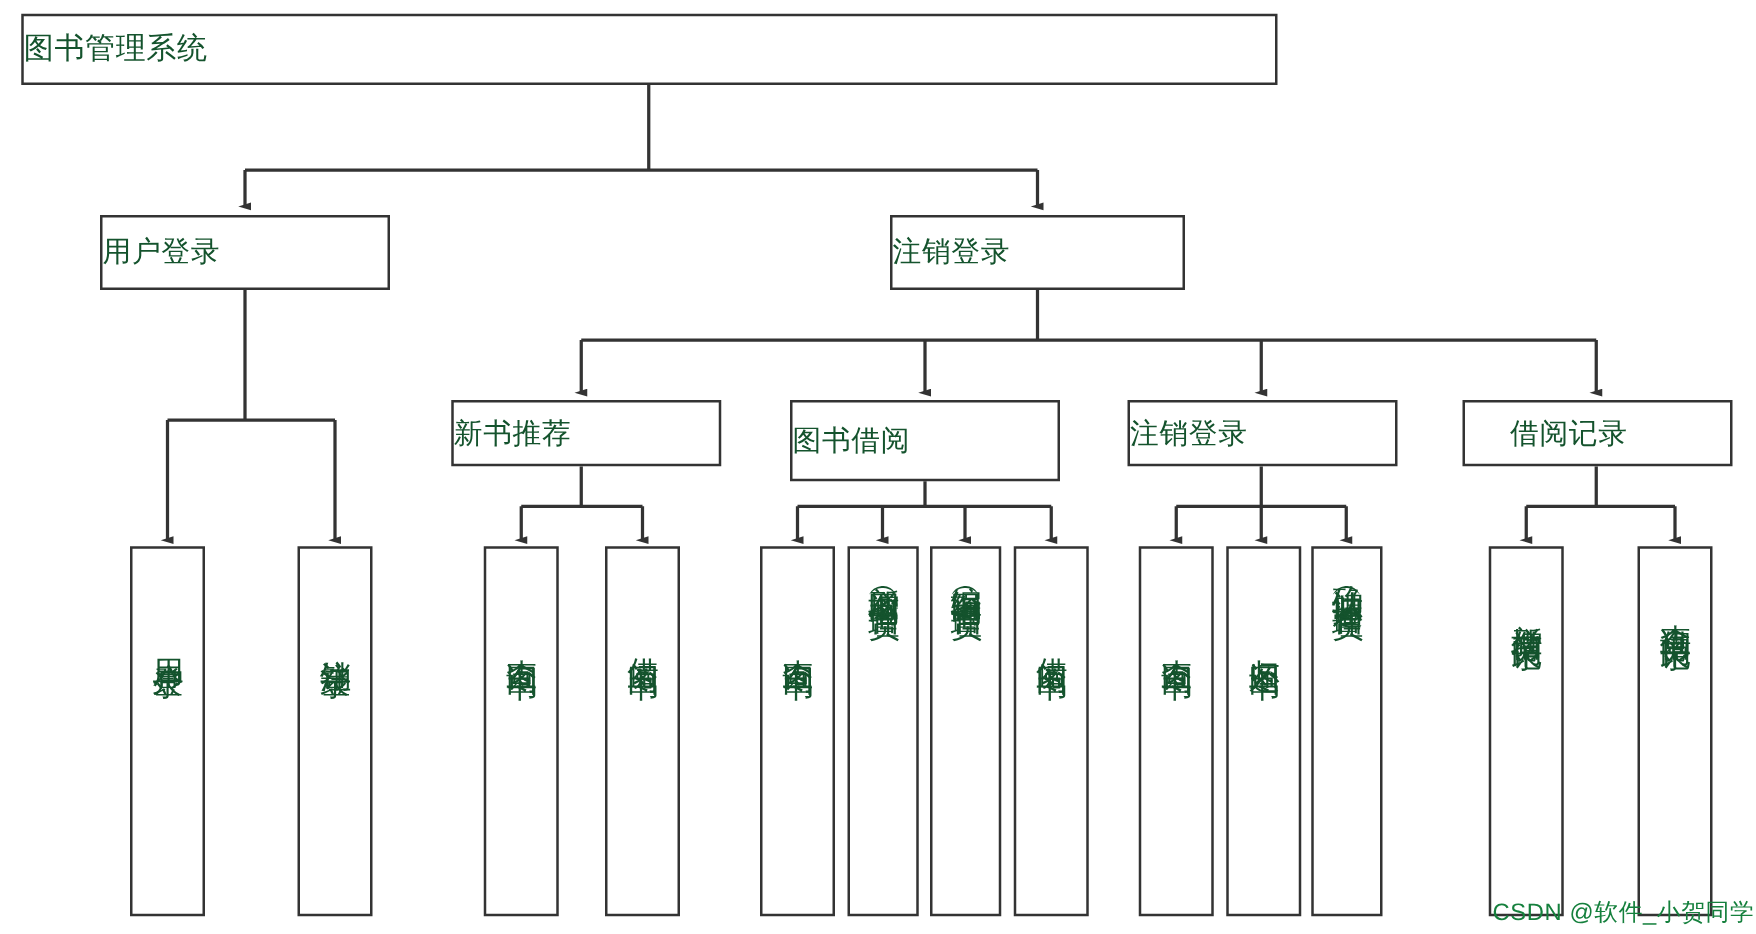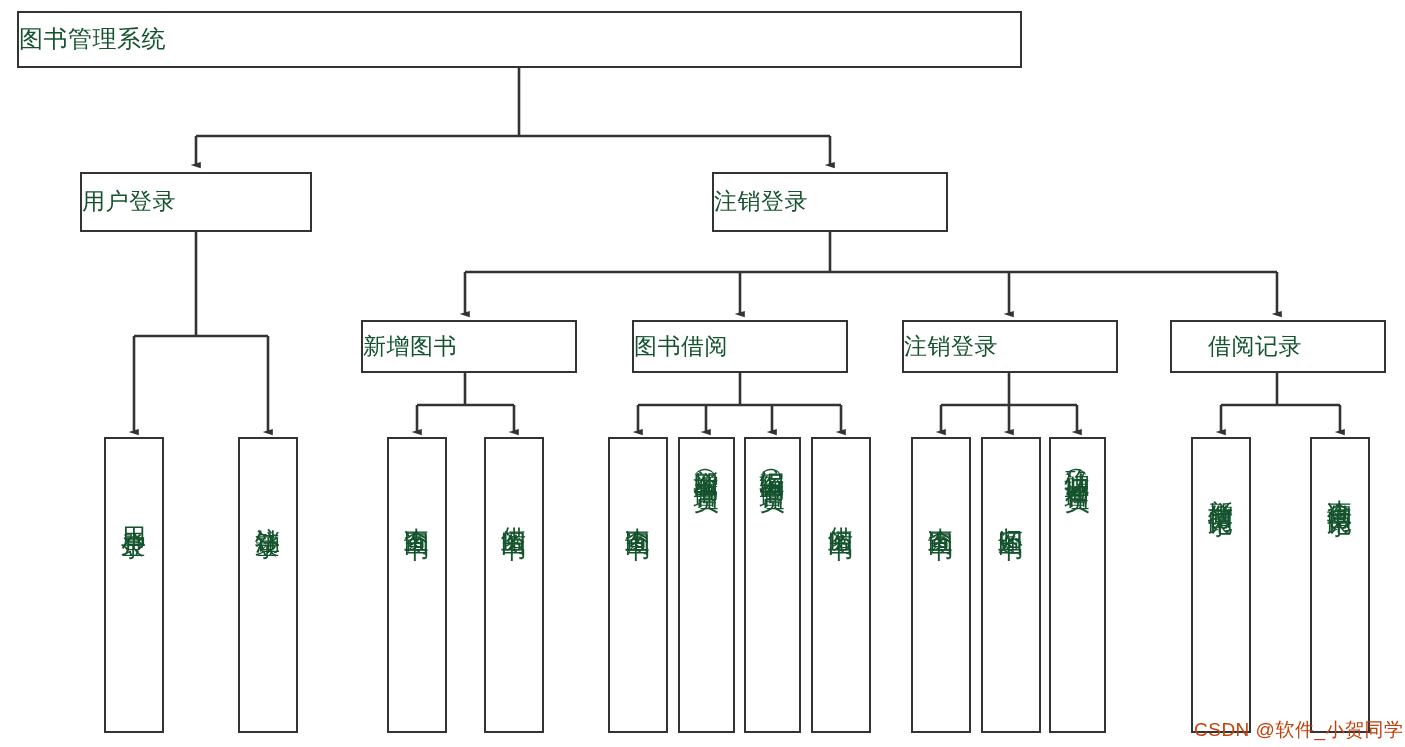--- a/index.html
+++ b/index.html
@@ -63,21 +63,21 @@
     margin: 0 auto;
   }
   .node.vertical.short .node-label {
     margin-top: 58px;
   }
   .node.vertical.mid .node-label {
     margin-top: 30px;
   }
   .watermark {
     position: absolute;
-    color: #c2410c;
+    color: #15803d;
     font-size: 19px;
     white-space: nowrap;
     z-index: 5;
     letter-spacing: 0.5px;
   }
 </style>
 </head>
 <body>
 
 <div id="diagram-canvas">
@@ -139,23 +139,23 @@
   </div>
 
   <div class="node horizontal" style="left:80px; top:172px; width:232px; height:60px;">
     <span class="node-label">用户登录</span>
   </div>
   <div class="node horizontal" style="left:712px; top:172px; width:236px; height:60px;">
     <span class="node-label">注销登录</span>
   </div>
 
   <div class="node horizontal" style="left:361px; top:320px; width:216px; height:53px;">
-    <span class="node-label">新增图书</span>
-  </div>
-  <div class="node horizontal" style="left:632px; top:320px; width:216px; height:53px;">
+    <span class="node-label">新书推荐</span>
+  </div>
+  <div class="node horizontal" style="left:632px; top:320px; width:216px; height:65px;">
     <span class="node-label">图书借阅</span>
   </div>
   <div class="node horizontal" style="left:902px; top:320px; width:216px; height:53px;">
     <span class="node-label">注销登录</span>
   </div>
   <div class="node horizontal" style="left:1170px; top:320px; width:216px; height:53px;padding-left:36px;">
     <span class="node-label">借阅记录</span>
   </div>
 
   <div class="node vertical short" style="left:104px; top:437px; width:60px; height:296px;">

